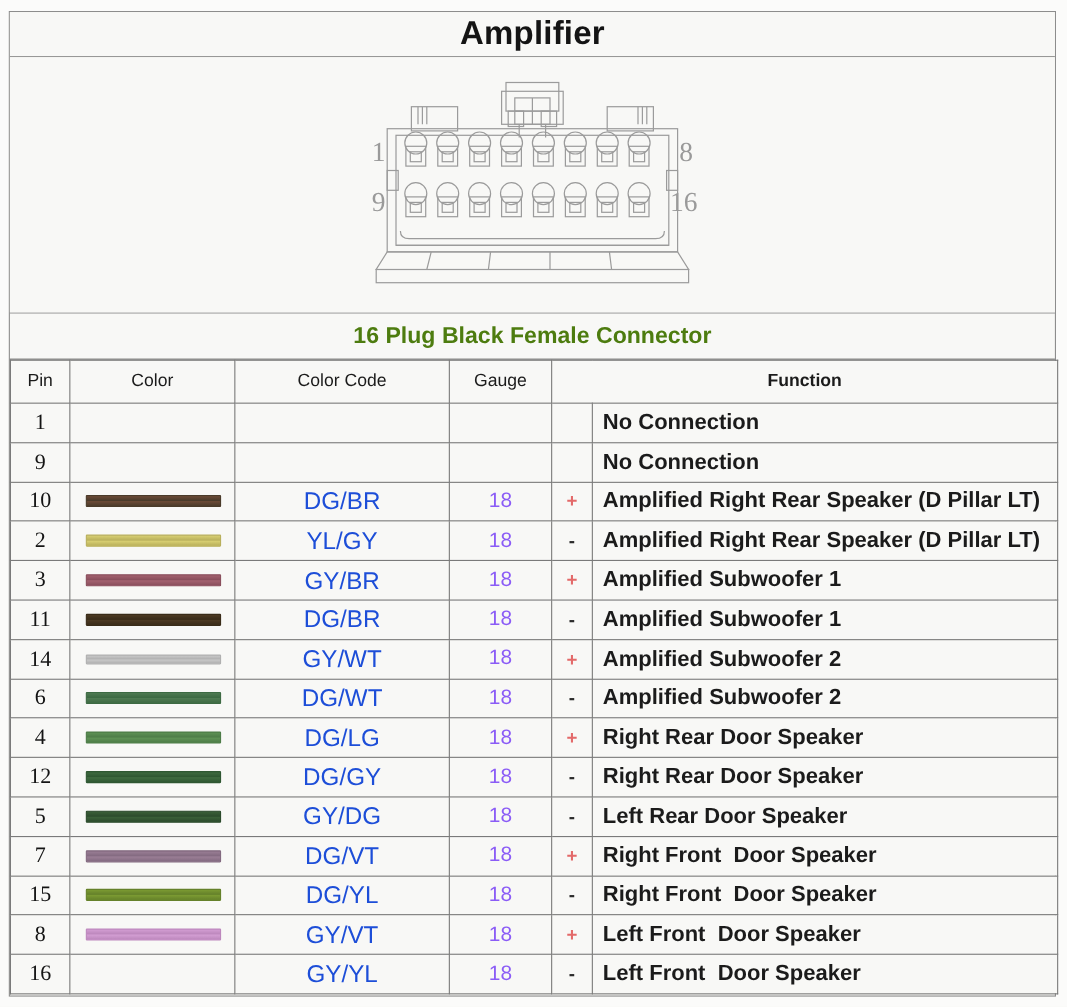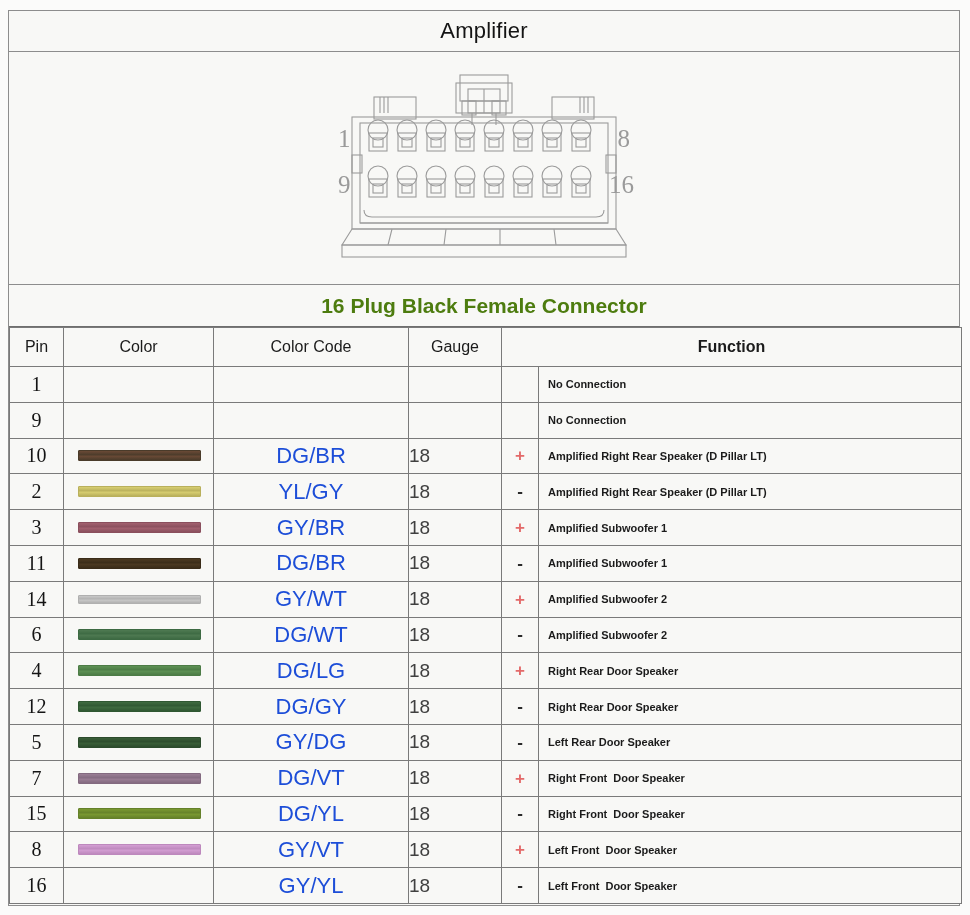--- a/index.html
+++ b/index.html
@@ -18,21 +18,21 @@
     background:#f8f8f6;
   }
   
   .title-band{
     height:40px;
     border-bottom:1px solid #8d8d8d;
     display:flex;align-items:center;justify-content:center;
     background:#f8f8f6;
   }
   .title-band .title{
-    font-size:22px;font-weight:normal;letter-spacing:.2px;color:#141414;
+    font-size:30px;font-weight:bold;letter-spacing:.2px;color:#141414;
   }
   
   .connector-area{
     height:232px;
     display:flex;align-items:center;justify-content:center;
     background:#f8f8f6;
     position:relative;
   }
   .connector-wrap{position:relative;width:300px;height:190px;}
   .connector-wrap svg{display:block;}
@@ -80,29 +80,29 @@
   thead th.func-head{font-weight:bold;font-size:16px;}
   tbody td{height:34.8px;}
   td.pin{
     text-align:center;font-size:20px;color:#141414;
     font-family:"Liberation Serif", serif;
   }
   td.code{
     text-align:center;font-size:22px;color:#1d4ed8;
   }
   td.gauge{
-    text-align:left;font-size:19px;color:#404040;margin-left:32px;
+    text-align:center;font-size:19px;color:#8b5cf6;margin-left:32px;
   }
   td.pol{
     text-align:center;font-size:17px;font-weight:bold;line-height:1;
   }
   td.pol.plus{color:#e36a6a;}
   td.pol.minus{color:#2a2a2a;}
   td.func{
-    padding-left:9px;font-size:11px;font-weight:bold;color:#1b1b1b;
+    padding-left:9px;font-size:20px;font-weight:bold;color:#1b1b1b;
     white-space:pre;
   }
   td.color{padding:0 14px;}
   .swatch{
     width:100%;height:9px;border-radius:1px;
   }
   .swatch.thin{height:7px;}
 </style>
 </head>
 <body>

